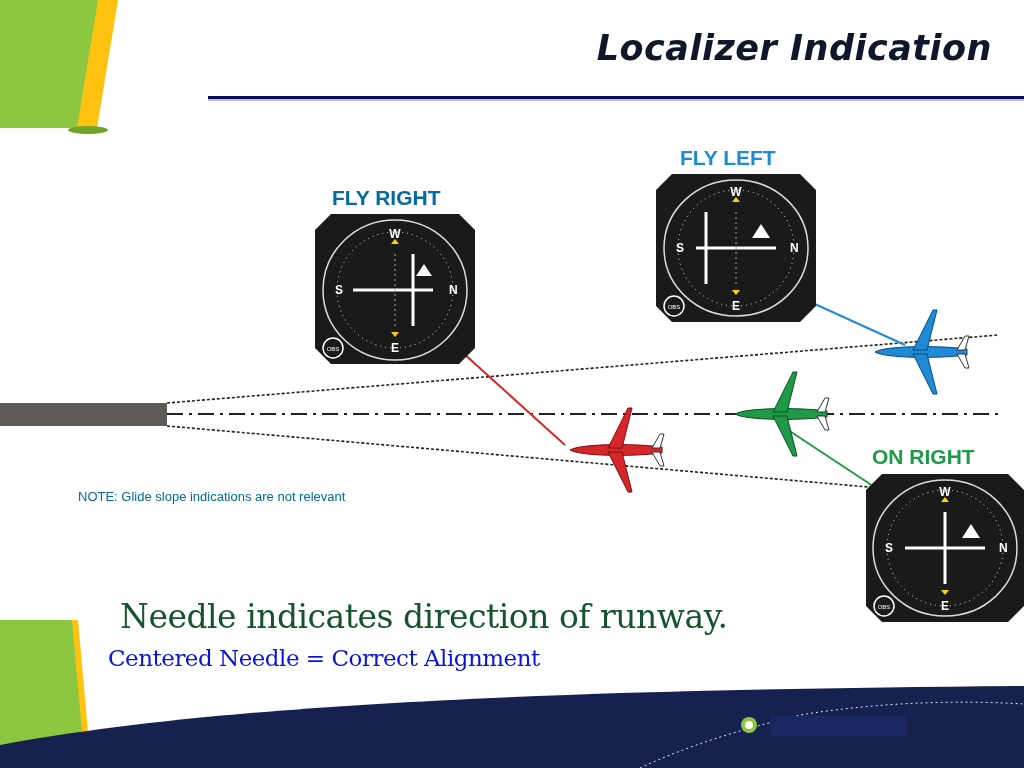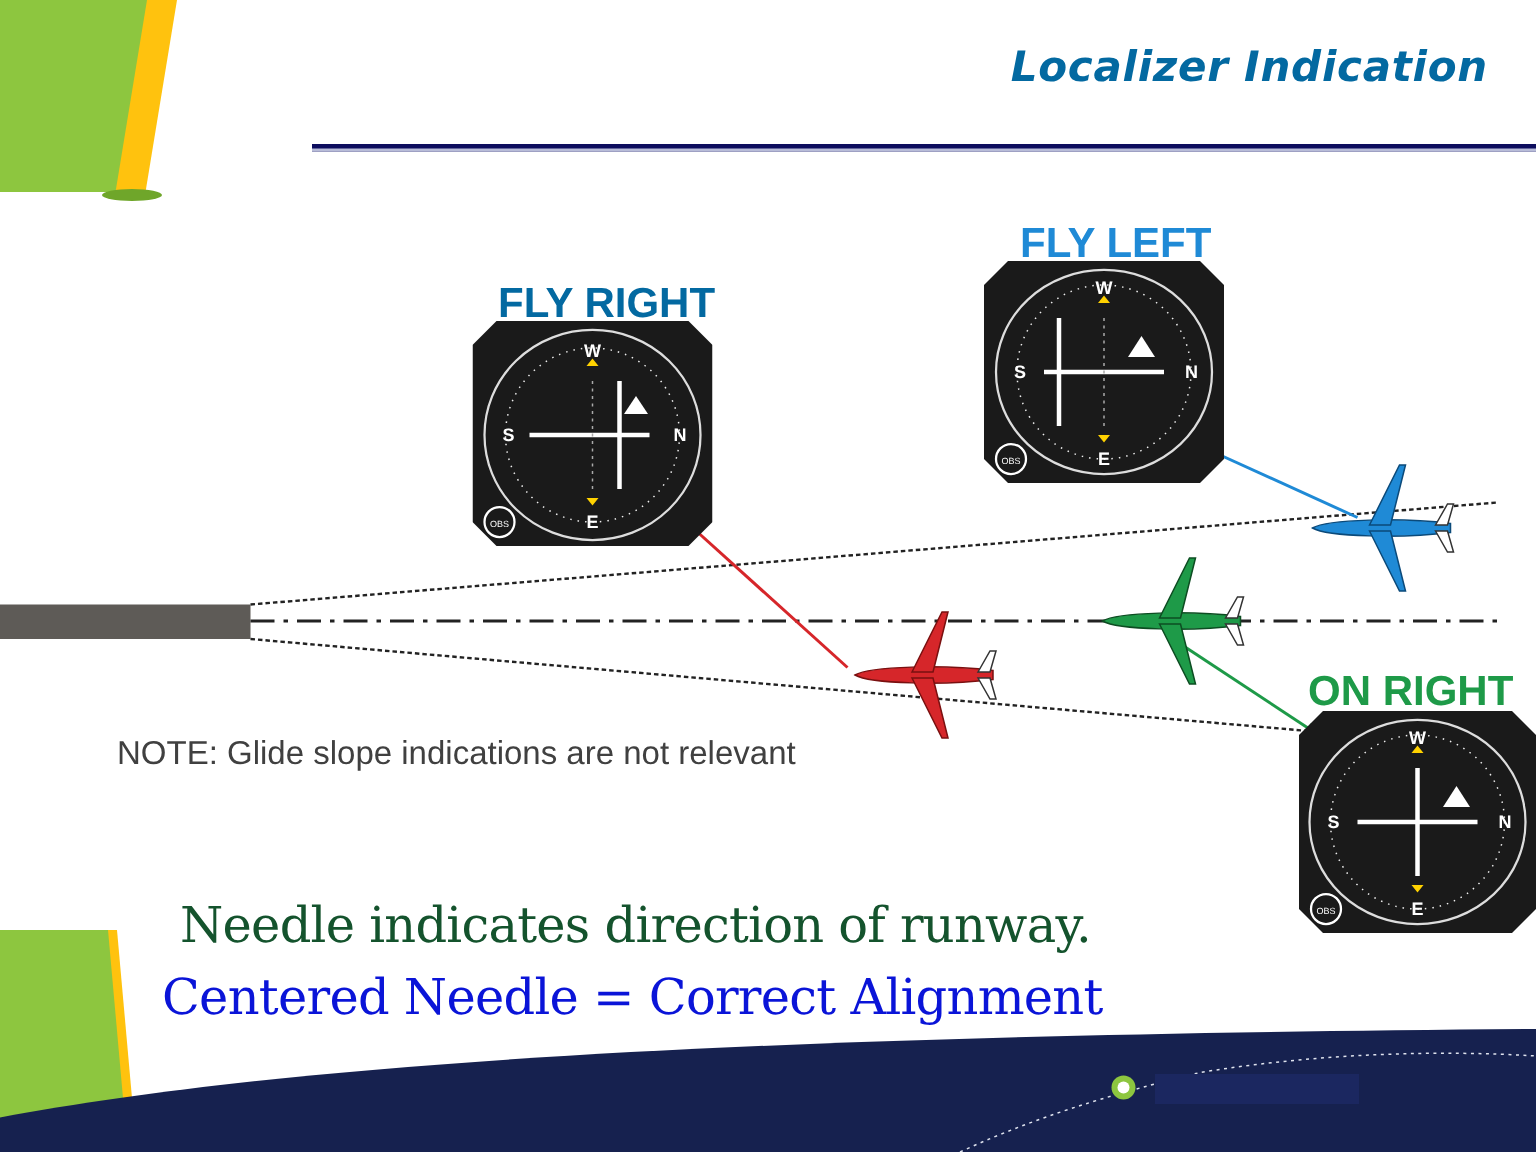--- a/index.html
+++ b/index.html
@@ -1,23 +1,23 @@
 <!DOCTYPE html>
 <html><head>
 <meta charset="utf-8">
 <style>
   html, body { margin:0; padding:0; }
   body { width:1024px; height:768px; position:relative; overflow:hidden; background:#ffffff; font-family:"DejaVu Sans", sans-serif; }
   .abs { position:absolute; }
-  .title { right:32px; top:28px; font-family:"DejaVu Sans", sans-serif; font-weight:bold; font-style:italic; font-size:28px; color:#0369a1; letter-spacing:0.5px; }
+  .title { right:32px; top:28px; font-family:"DejaVu Sans", sans-serif; font-weight:bold; font-style:italic; font-size:35px; color:#0f172a; letter-spacing:0.5px; }
   .title-rule { left:208px; top:96px; width:816px; height:3px; background:#0d0d5e; border-bottom:2px solid #b8bcd8; }
-  .ind-label { font-family:"Liberation Sans", sans-serif; font-weight:bold; font-size:28px; }
-  .note { left:78px; top:489px; font-family:"Liberation Sans", sans-serif; font-size:22px; color:#404040; }
+  .ind-label { font-family:"Liberation Sans", sans-serif; font-weight:bold; font-size:21px; }
+  .note { left:78px; top:489px; font-family:"Liberation Sans", sans-serif; font-size:13px; color:#0369a1; }
   .body1 { left:120px; top:597px; font-family:"DejaVu Serif", serif; font-size:33px; color:#14532d; letter-spacing:-0.5px; }
-  .body2 { left:108px; top:645px; font-family:"DejaVu Serif", serif; font-size:33px; color:#0a14d8; letter-spacing:-0.5px; }
+  .body2 { left:108px; top:645px; font-family:"DejaVu Serif", serif; font-size:23px; color:#0a14d8; letter-spacing:-0.5px; }
 </style>
 </head>
 <body>
 
 <svg class="abs" style="left:0;top:0" width="130" height="135">
   <polygon points="0,0 118,0 97,128 0,128" fill="#ffc20e"></polygon>
   <polygon points="0,0 98,0 77,128 0,128" fill="#8dc63f"></polygon>
   <ellipse cx="88" cy="130" rx="20" ry="4" fill="#6fa62a"></ellipse>
 </svg>
 

